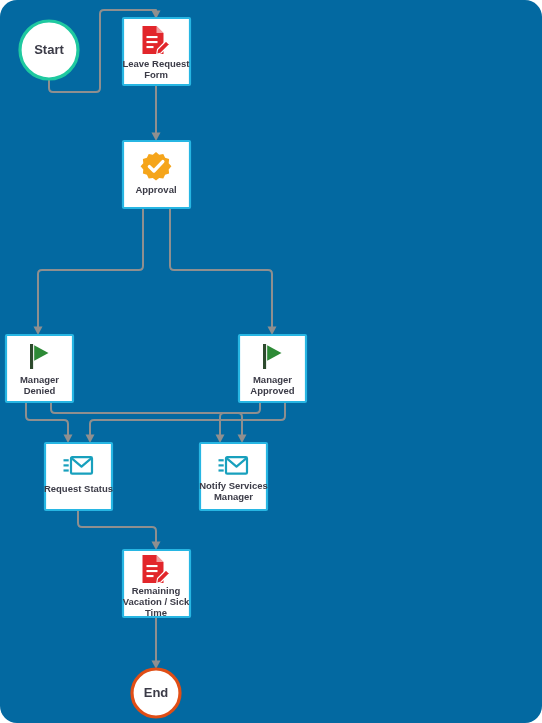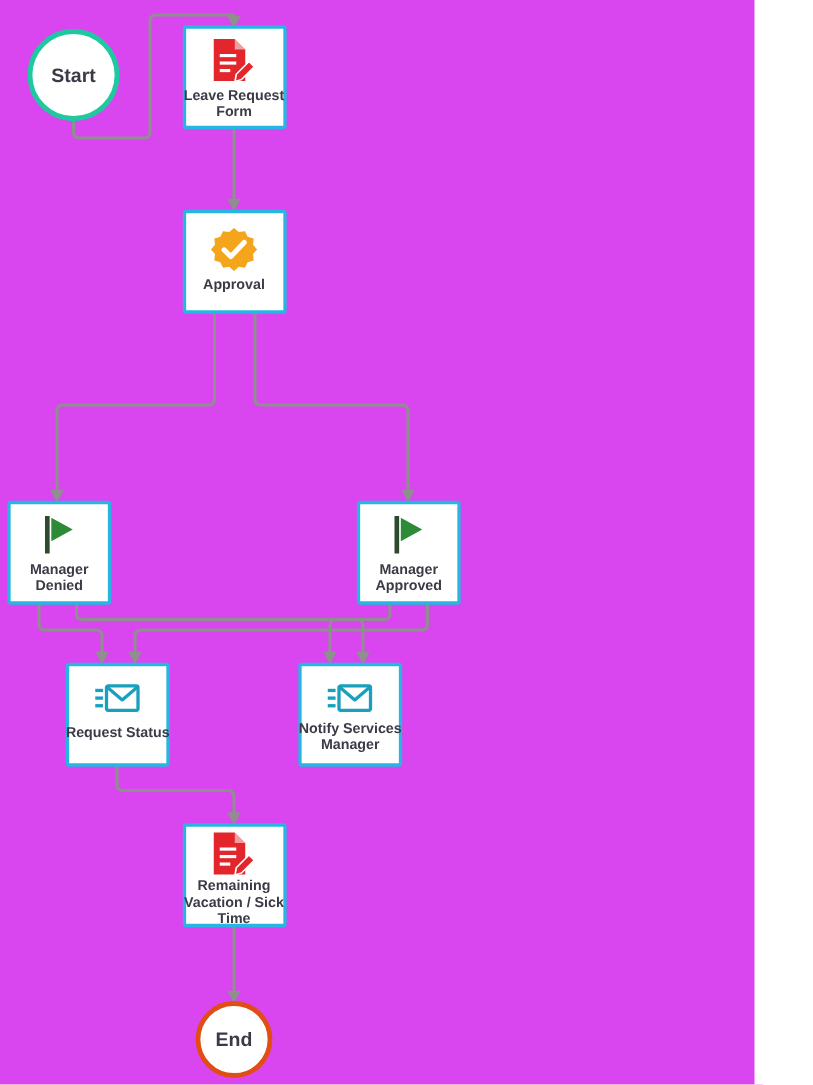--- a/index.html
+++ b/index.html
@@ -8,23 +8,24 @@
     background: #ffffff;
   }
   body {
     width: 542px;
     height: 723px;
     font-family: "Liberation Sans", sans-serif;
     overflow: hidden;
   }
   #diagram-root {
     position: relative;
-    width: 503px;
+    width: 542px;
     height: 723px;
-    background: #d946ef;
+    background: #0369a1;
+    border-radius: 17px;
   }
   svg.flow {
     position: absolute;
     top: 0;
     left: 0;
     width: 542px;
     height: 723px;
   }
   .conn {
     fill: none;

